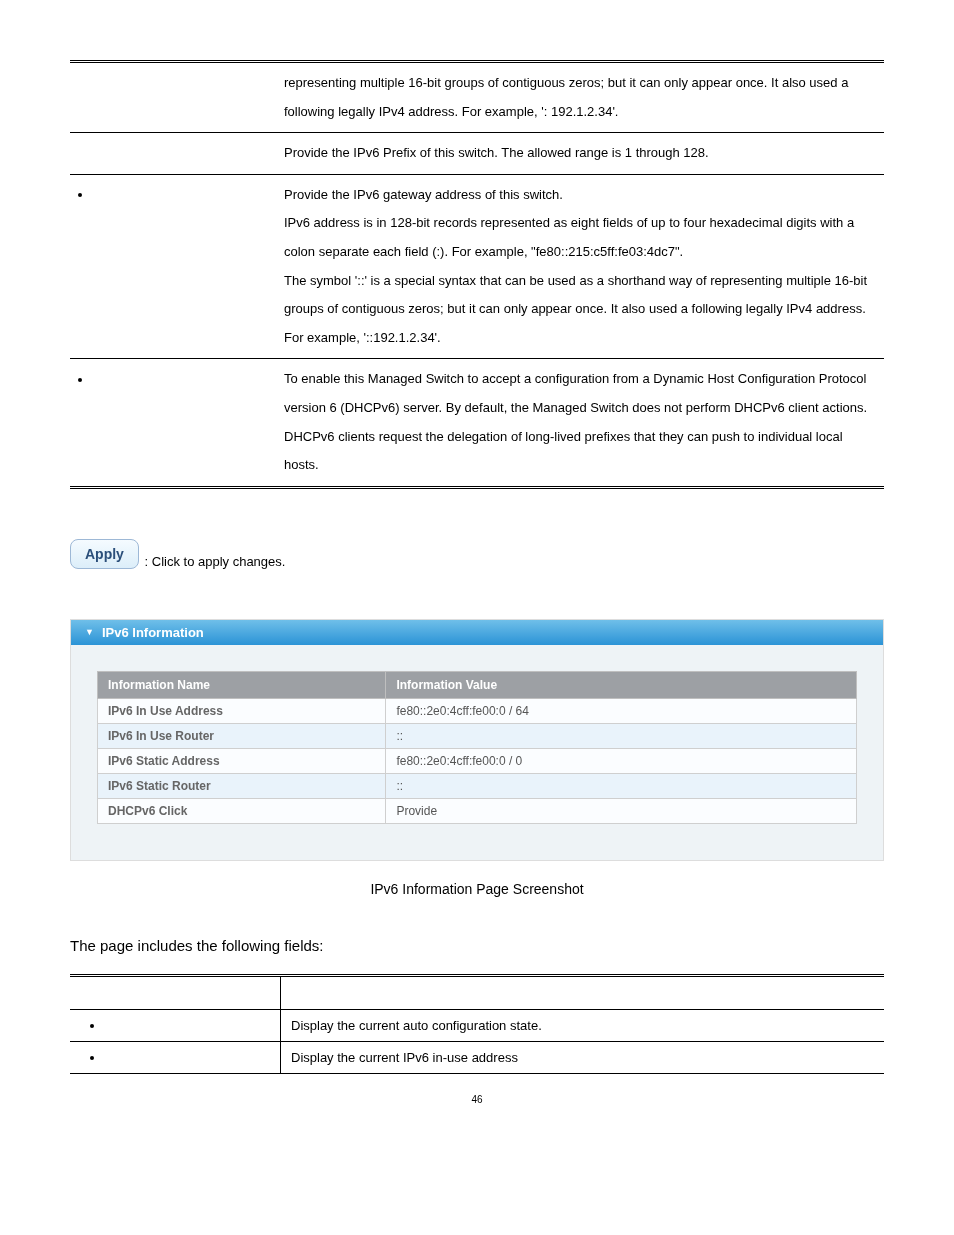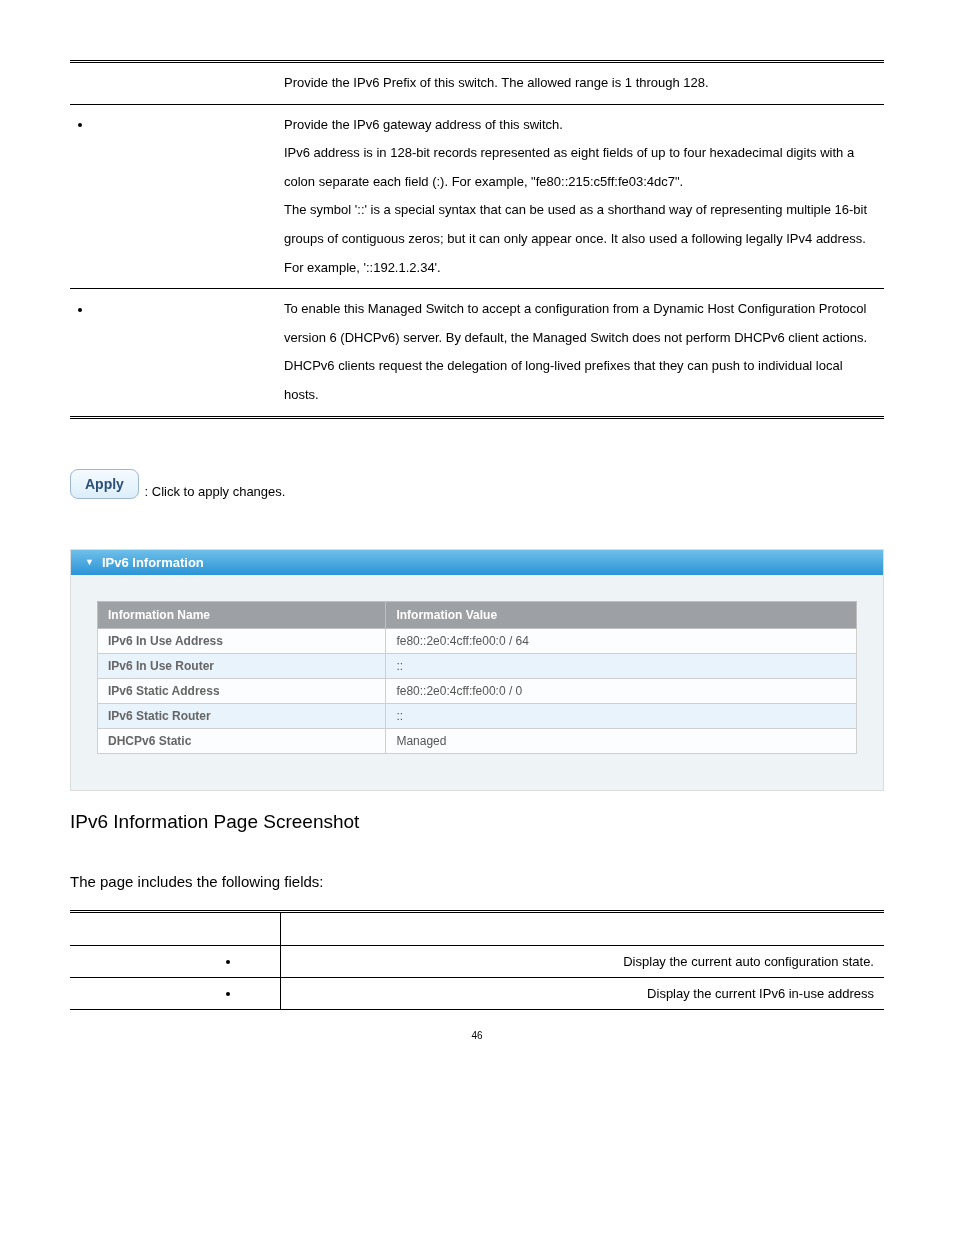--- a/index.html
+++ b/index.html
@@ -109,32 +109,32 @@
     font-weight: bold;
     width: 38%;
   }
   .info-table tr:nth-child(even) td {
     background: #e9f3fb;
   }
   .info-table tr:nth-child(odd) td {
     background: #fbfdff;
   }
   .fig-cap {
-    font-size: 19px;
+    text-align: center;
+    font-size: 14px;
     margin: 18px 0 40px 0;
   }
   .intro {
     font-size: 15px;
     margin: 0 0 20px 0;
   }
   .fields-table {
     width: 100%;
     border-collapse: collapse;
     border-top: 3px double #000;
-    text-align: right;
   }
   .fields-table td {
     border: 1px solid #000;
     padding: 8px 10px;
     font-size: 13px;
     vertical-align: top;
     border-left: none;
     border-right: none;
   }
   .fields-table tr:first-child td {
@@ -152,20 +152,24 @@
     text-align: center;
     font-size: 10px;
     margin-top: 20px;
   }
 </style>
 </head>
 <body>
 
 <table class="desc-table">
   <tbody id="desc-body">
+      <tr>
+        <td class="col-obj" style="border-top: none;"></td>
+        <td style="border-top: none;">representing multiple 16-bit groups of contiguous zeros; but it can only appear once. It also used a following legally IPv4 address. For example, ': 192.1.2.34'.</td>
+      </tr>
       <tr>
         <td class="col-obj"></td>
         <td>Provide the IPv6 Prefix of this switch. The allowed range is 1 through 128.</td>
       </tr>
       <tr>
         <td class="col-obj"><span class="bullet"></span></td>
         <td>Provide the IPv6 gateway address of this switch.<br>IPv6 address is in 128-bit records represented as eight fields of up to four hexadecimal digits with a colon separate each field (:). For example, "fe80::215:c5ff:fe03:4dc7".<br>The symbol '::' is a special syntax that can be used as a shorthand way of representing multiple 16-bit groups of contiguous zeros; but it can only appear once. It also used a following legally IPv4 address. For example, '::192.1.2.34'.</td>
       </tr>
       <tr>
         <td class="col-obj"><span class="bullet"></span></td>
@@ -203,22 +207,22 @@
           </tr>
           <tr>
             <td class="name">IPv6 Static Address</td>
             <td>fe80::2e0:4cff:fe00:0 / 0</td>
           </tr>
           <tr>
             <td class="name">IPv6 Static Router</td>
             <td>::</td>
           </tr>
           <tr>
-            <td class="name">DHCPv6 Static</td>
-            <td>Managed</td>
+            <td class="name">DHCPv6 Click</td>
+            <td>Provide</td>
           </tr>
         </tbody>
     </table>
   </div>
 </div>
 
 <div class="fig-cap">IPv6 Information Page Screenshot</div>
 
 <p class="intro">The page includes the following fields:</p>
 

